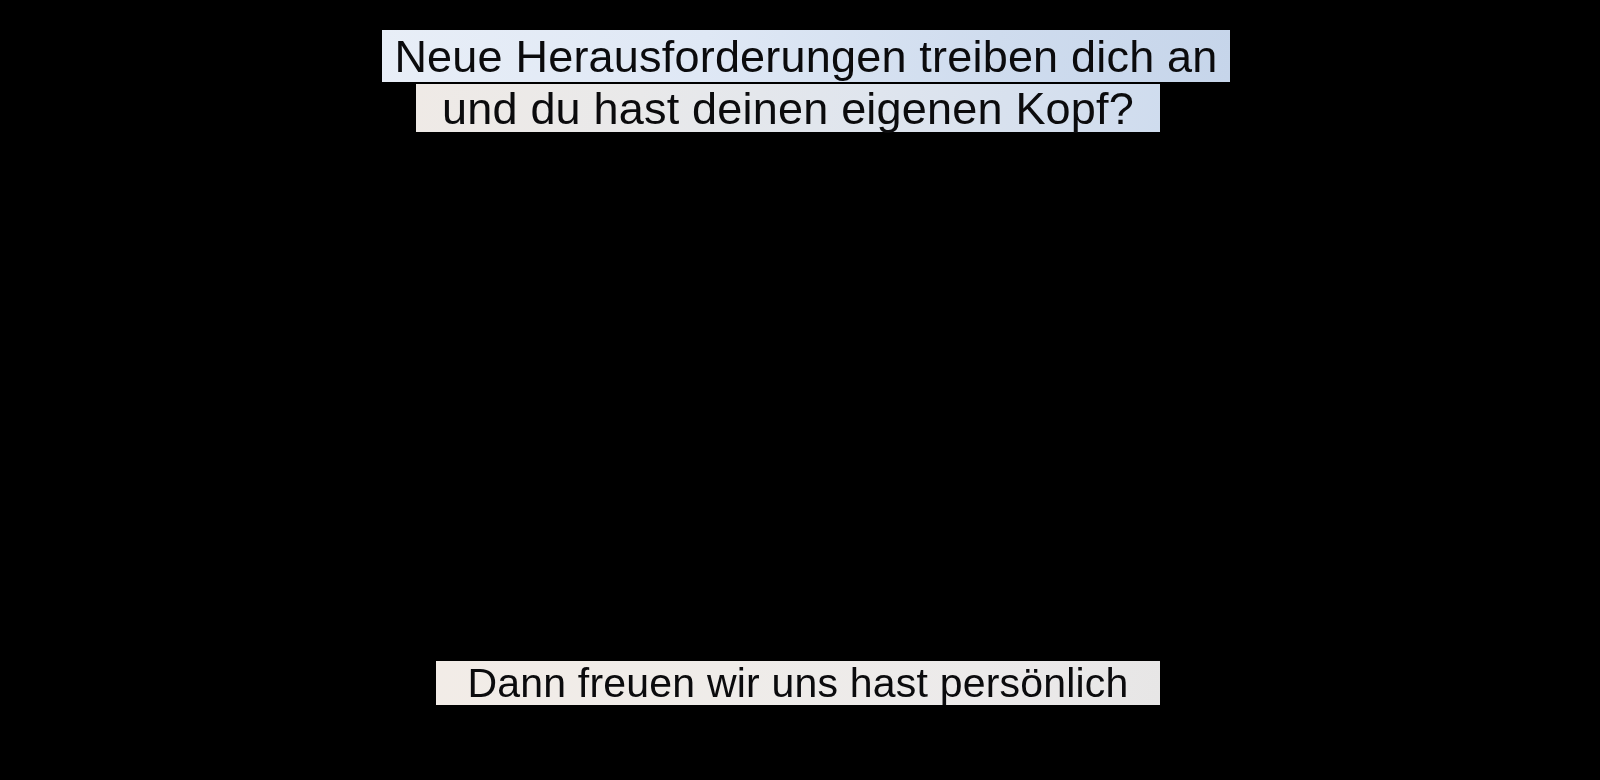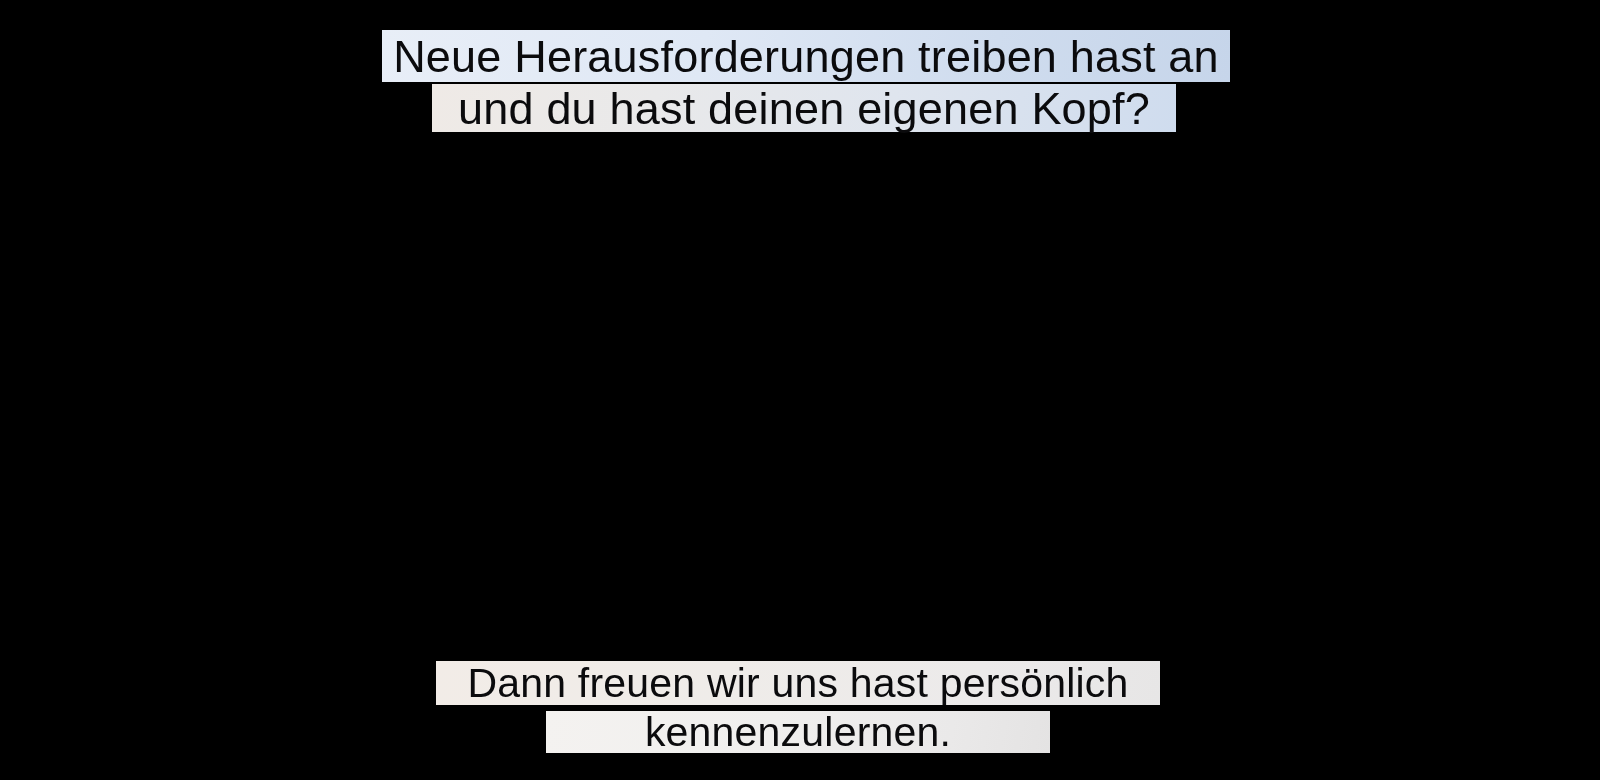--- a/index.html
+++ b/index.html
@@ -33,21 +33,21 @@
   }
   .band-1 {
     left: 382px;
     top: 30px;
     width: 848px;
     height: 52px;
     font-size: 45px;
     background: linear-gradient(100deg, #e8eef7 0%, #dfe8f5 38%, #cfdcee 72%, #c6d5ea 100%);
   }
   .band-2 {
-    left: 432px;
+    left: 416px;
     top: 84px;
     width: 744px;
     height: 48px;
     font-size: 45px;
     background: linear-gradient(100deg, #efeae6 0%, #e9e9ea 30%, #dfe5ee 62%, #cfdcee 100%);
   }
   .band-3 {
     left: 436px;
     top: 661px;
     width: 724px;
@@ -62,21 +62,20 @@
     height: 42px;
     font-size: 41px;
     background: linear-gradient(100deg, #f4f2f0 0%, #f0efee 45%, #eae9e9 80%, #e4e3e3 100%);
   }
 </style>
 </head>
 <body>
 
 <div class="stage">
 
-  <div class="line band-1">Neue Herausforderungen treiben hast an</div>
+  <div class="line band-1">Neue Herausforderungen treiben dich an</div>
 
   <div class="line band-2">und du hast deinen eigenen Kopf?</div>
 
   <div class="line band-3">Dann freuen wir uns hast persönlich</div>
 
-  <div class="line band-4">kennenzulernen.</div>
 
 </div>
 
 </body></html>

